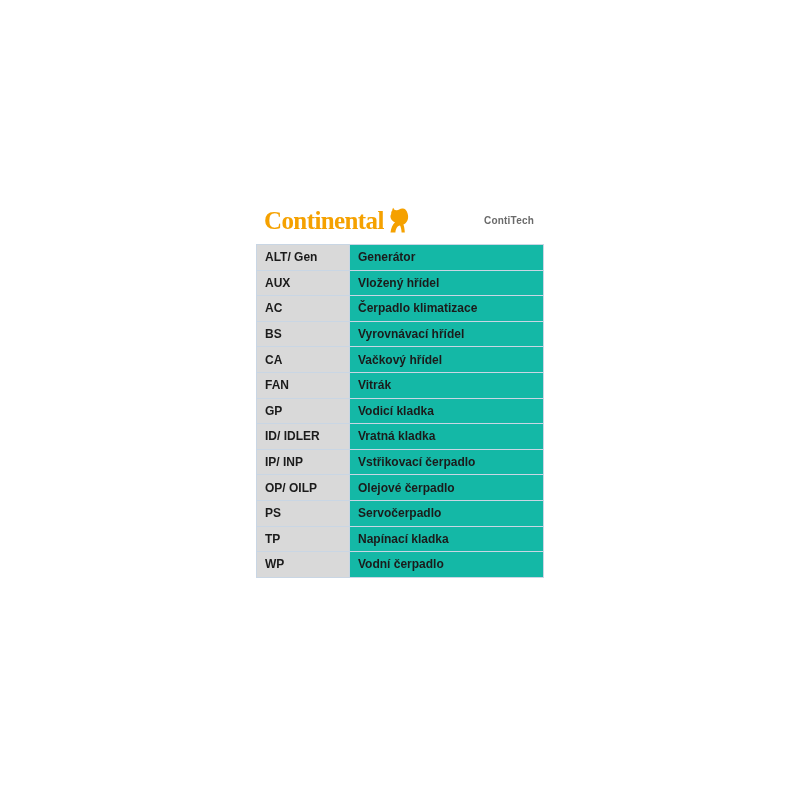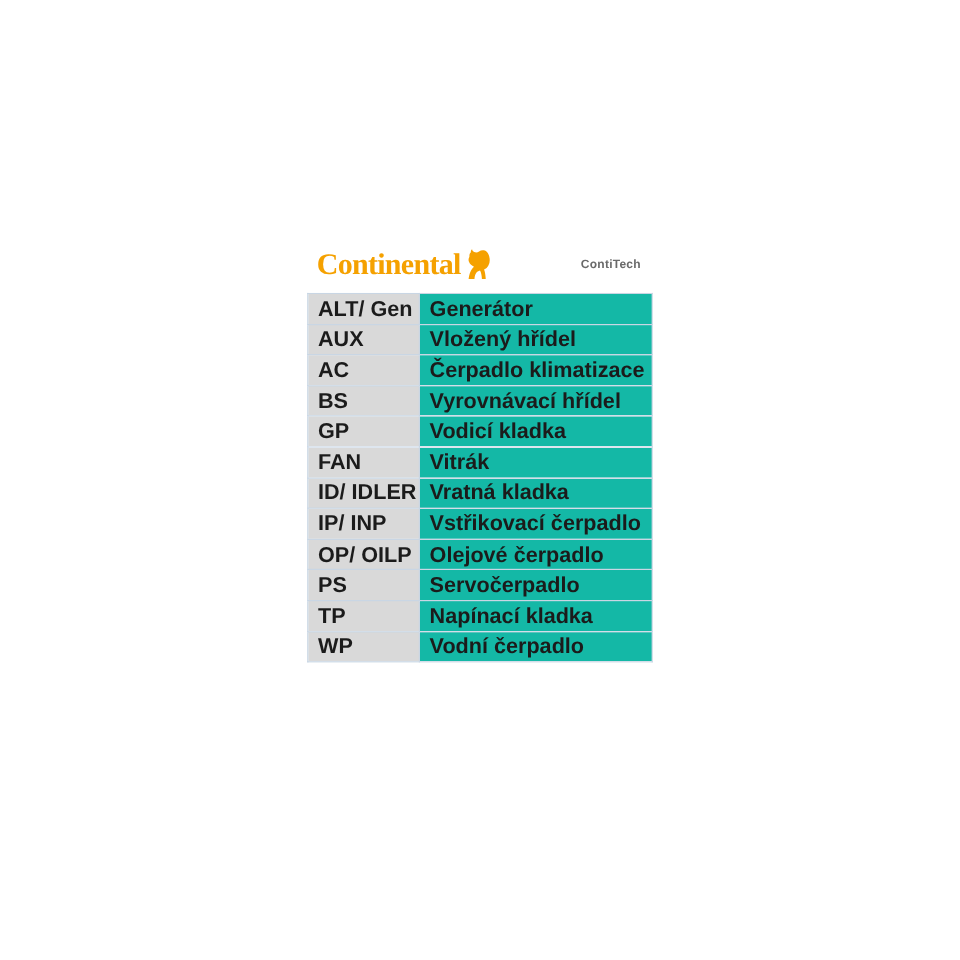--- a/index.html
+++ b/index.html
@@ -63,21 +63,21 @@
     border-collapse: collapse;
     width: 288px;
     table-layout: fixed;
   }
   table.legend tr {
     height: 25.6px;
   }
   table.legend td {
     border: 1px solid #c9d6e4;
     padding: 0 8px;
-    font-size: 18px;
+    font-size: 12px;
     color: #1b1b1b;
     vertical-align: middle;
     white-space: nowrap;
     overflow: hidden;
   }
   td.abbr {
     width: 76px;
     background: #d9d9d9;
     font-weight: 700;
     text-align: left;
@@ -118,26 +118,30 @@
         </tr>
         <tr>
           <td class="abbr">AC</td>
           <td class="desc">Čerpadlo klimatizace</td>
         </tr>
         <tr>
           <td class="abbr">BS</td>
           <td class="desc">Vyrovnávací hřídel</td>
         </tr>
         <tr>
-          <td class="abbr">GP</td>
-          <td class="desc">Vodicí kladka</td>
+          <td class="abbr">CA</td>
+          <td class="desc">Vačkový hřídel</td>
         </tr>
         <tr>
           <td class="abbr">FAN</td>
           <td class="desc">Vitrák</td>
+        </tr>
+        <tr>
+          <td class="abbr">GP</td>
+          <td class="desc">Vodicí kladka</td>
         </tr>
         <tr>
           <td class="abbr">ID/ IDLER</td>
           <td class="desc">Vratná kladka</td>
         </tr>
         <tr>
           <td class="abbr">IP/ INP</td>
           <td class="desc">Vstřikovací čerpadlo</td>
         </tr>
         <tr>

